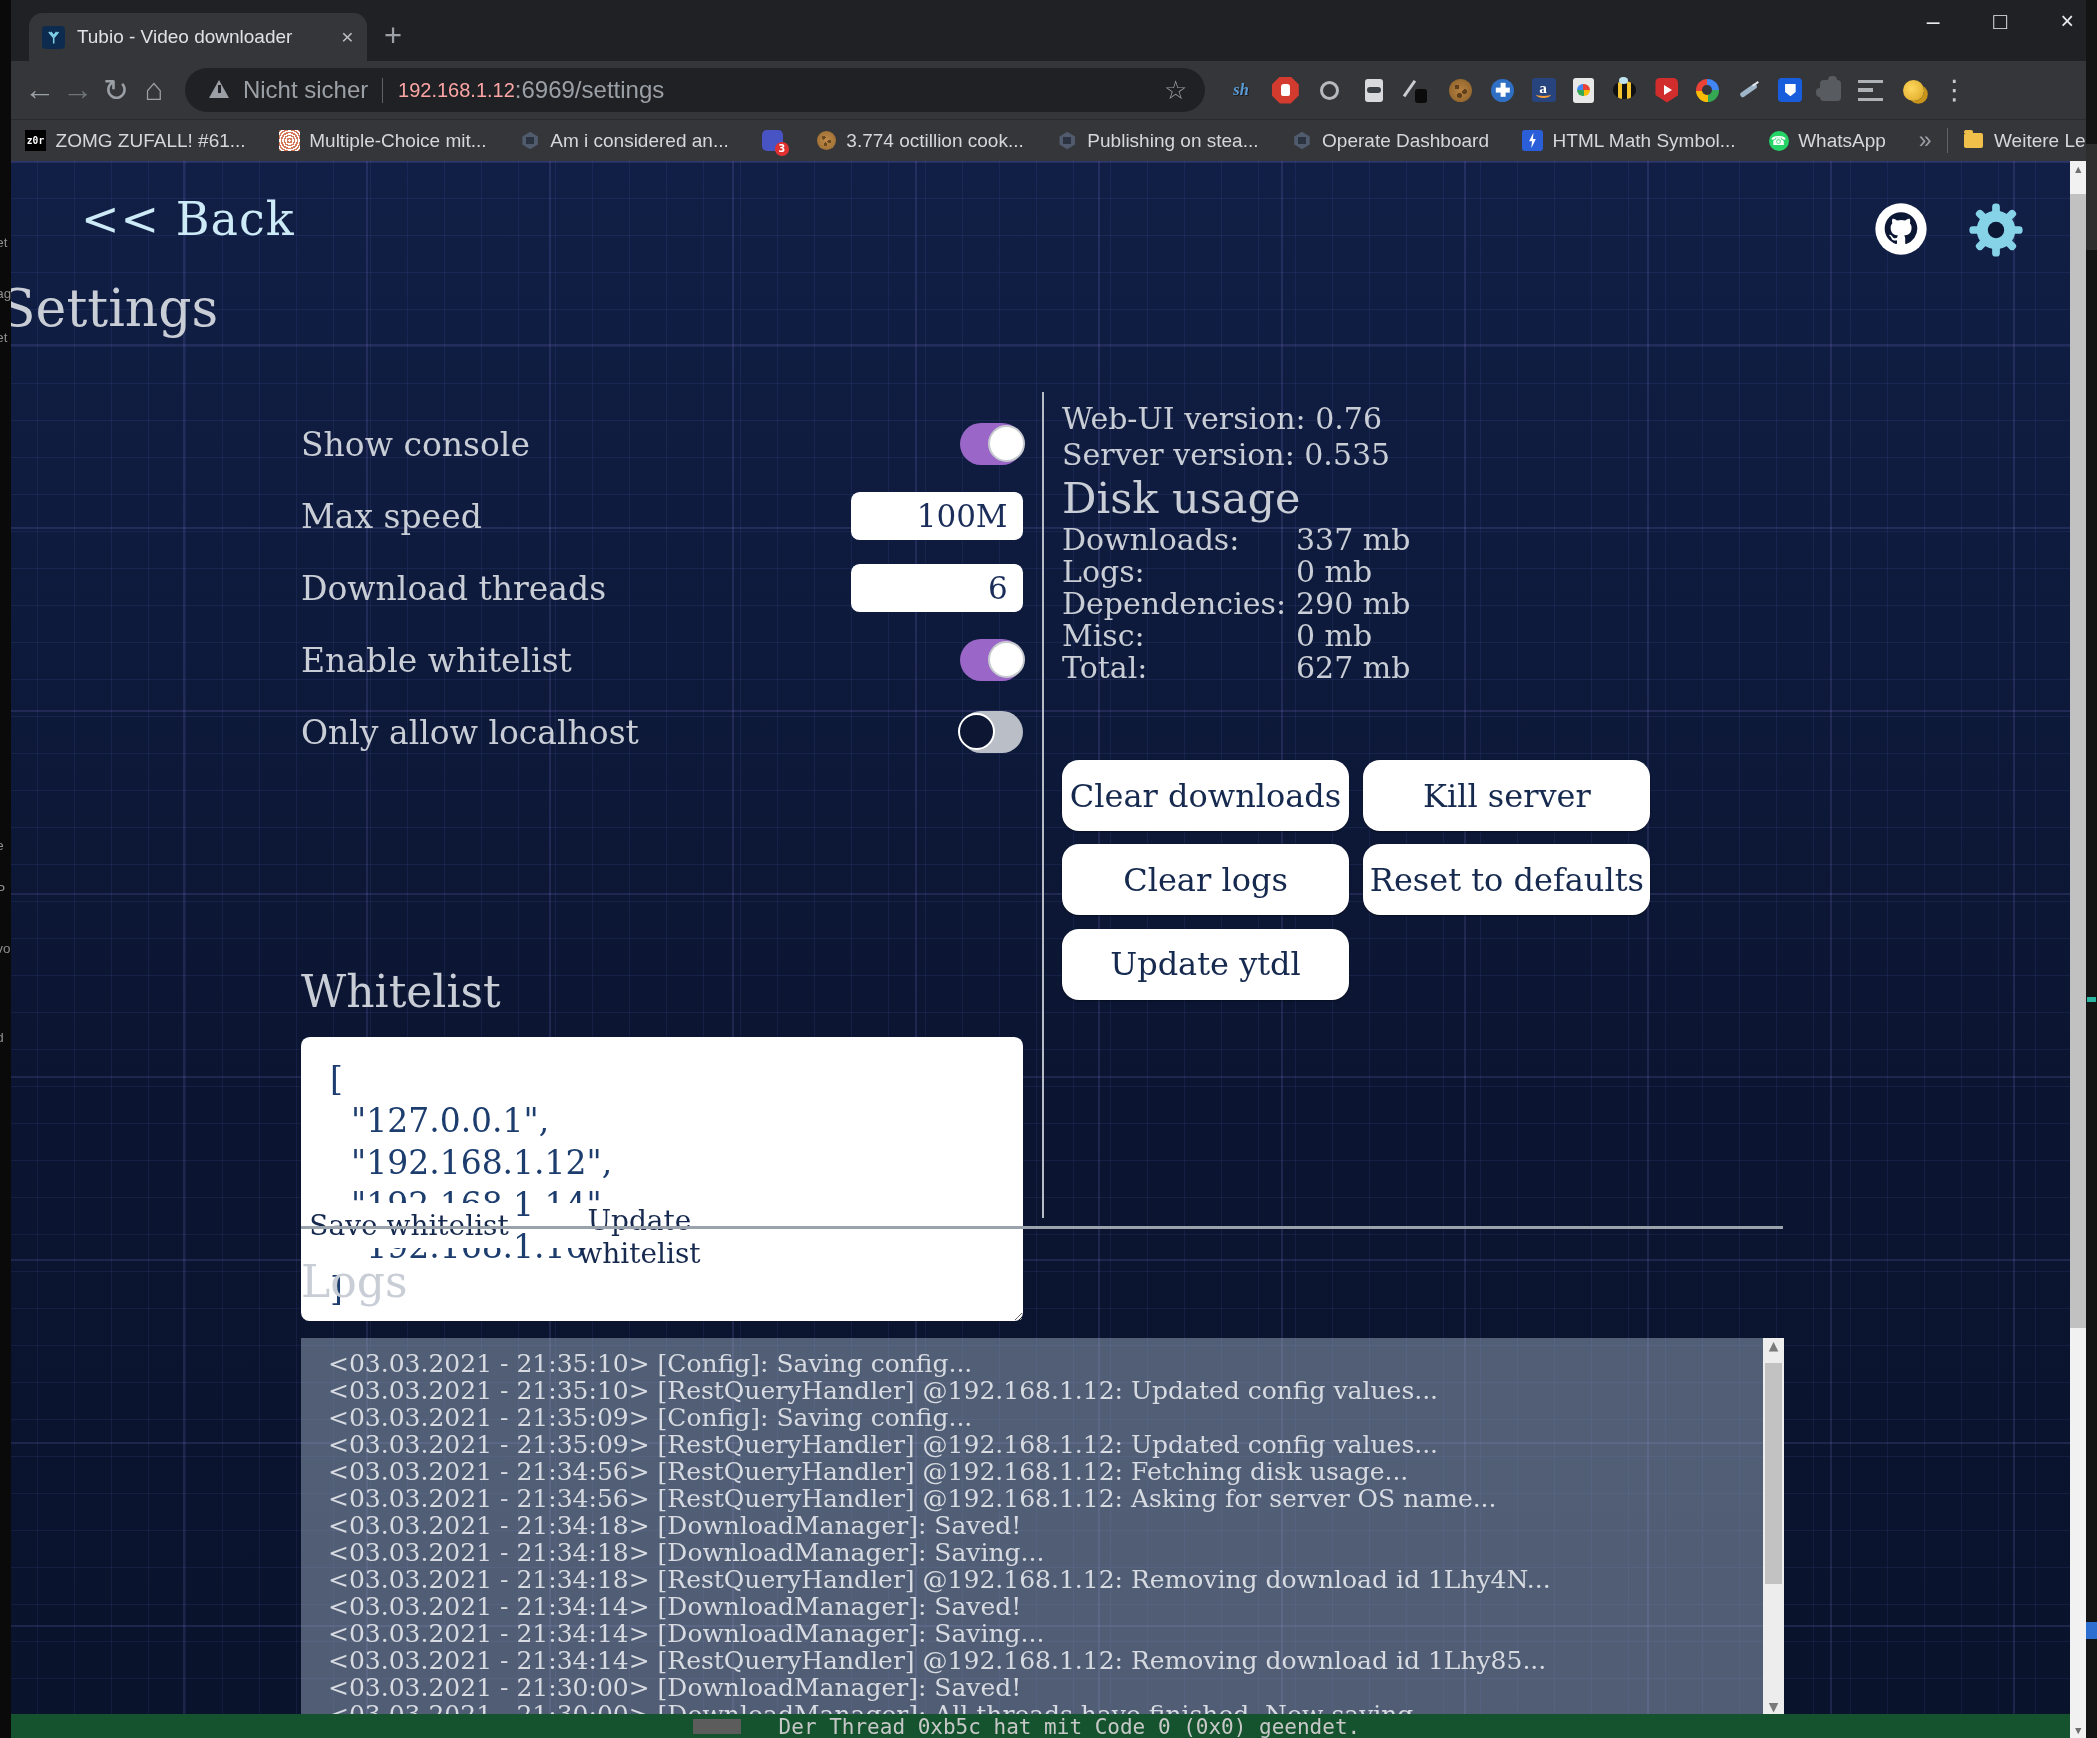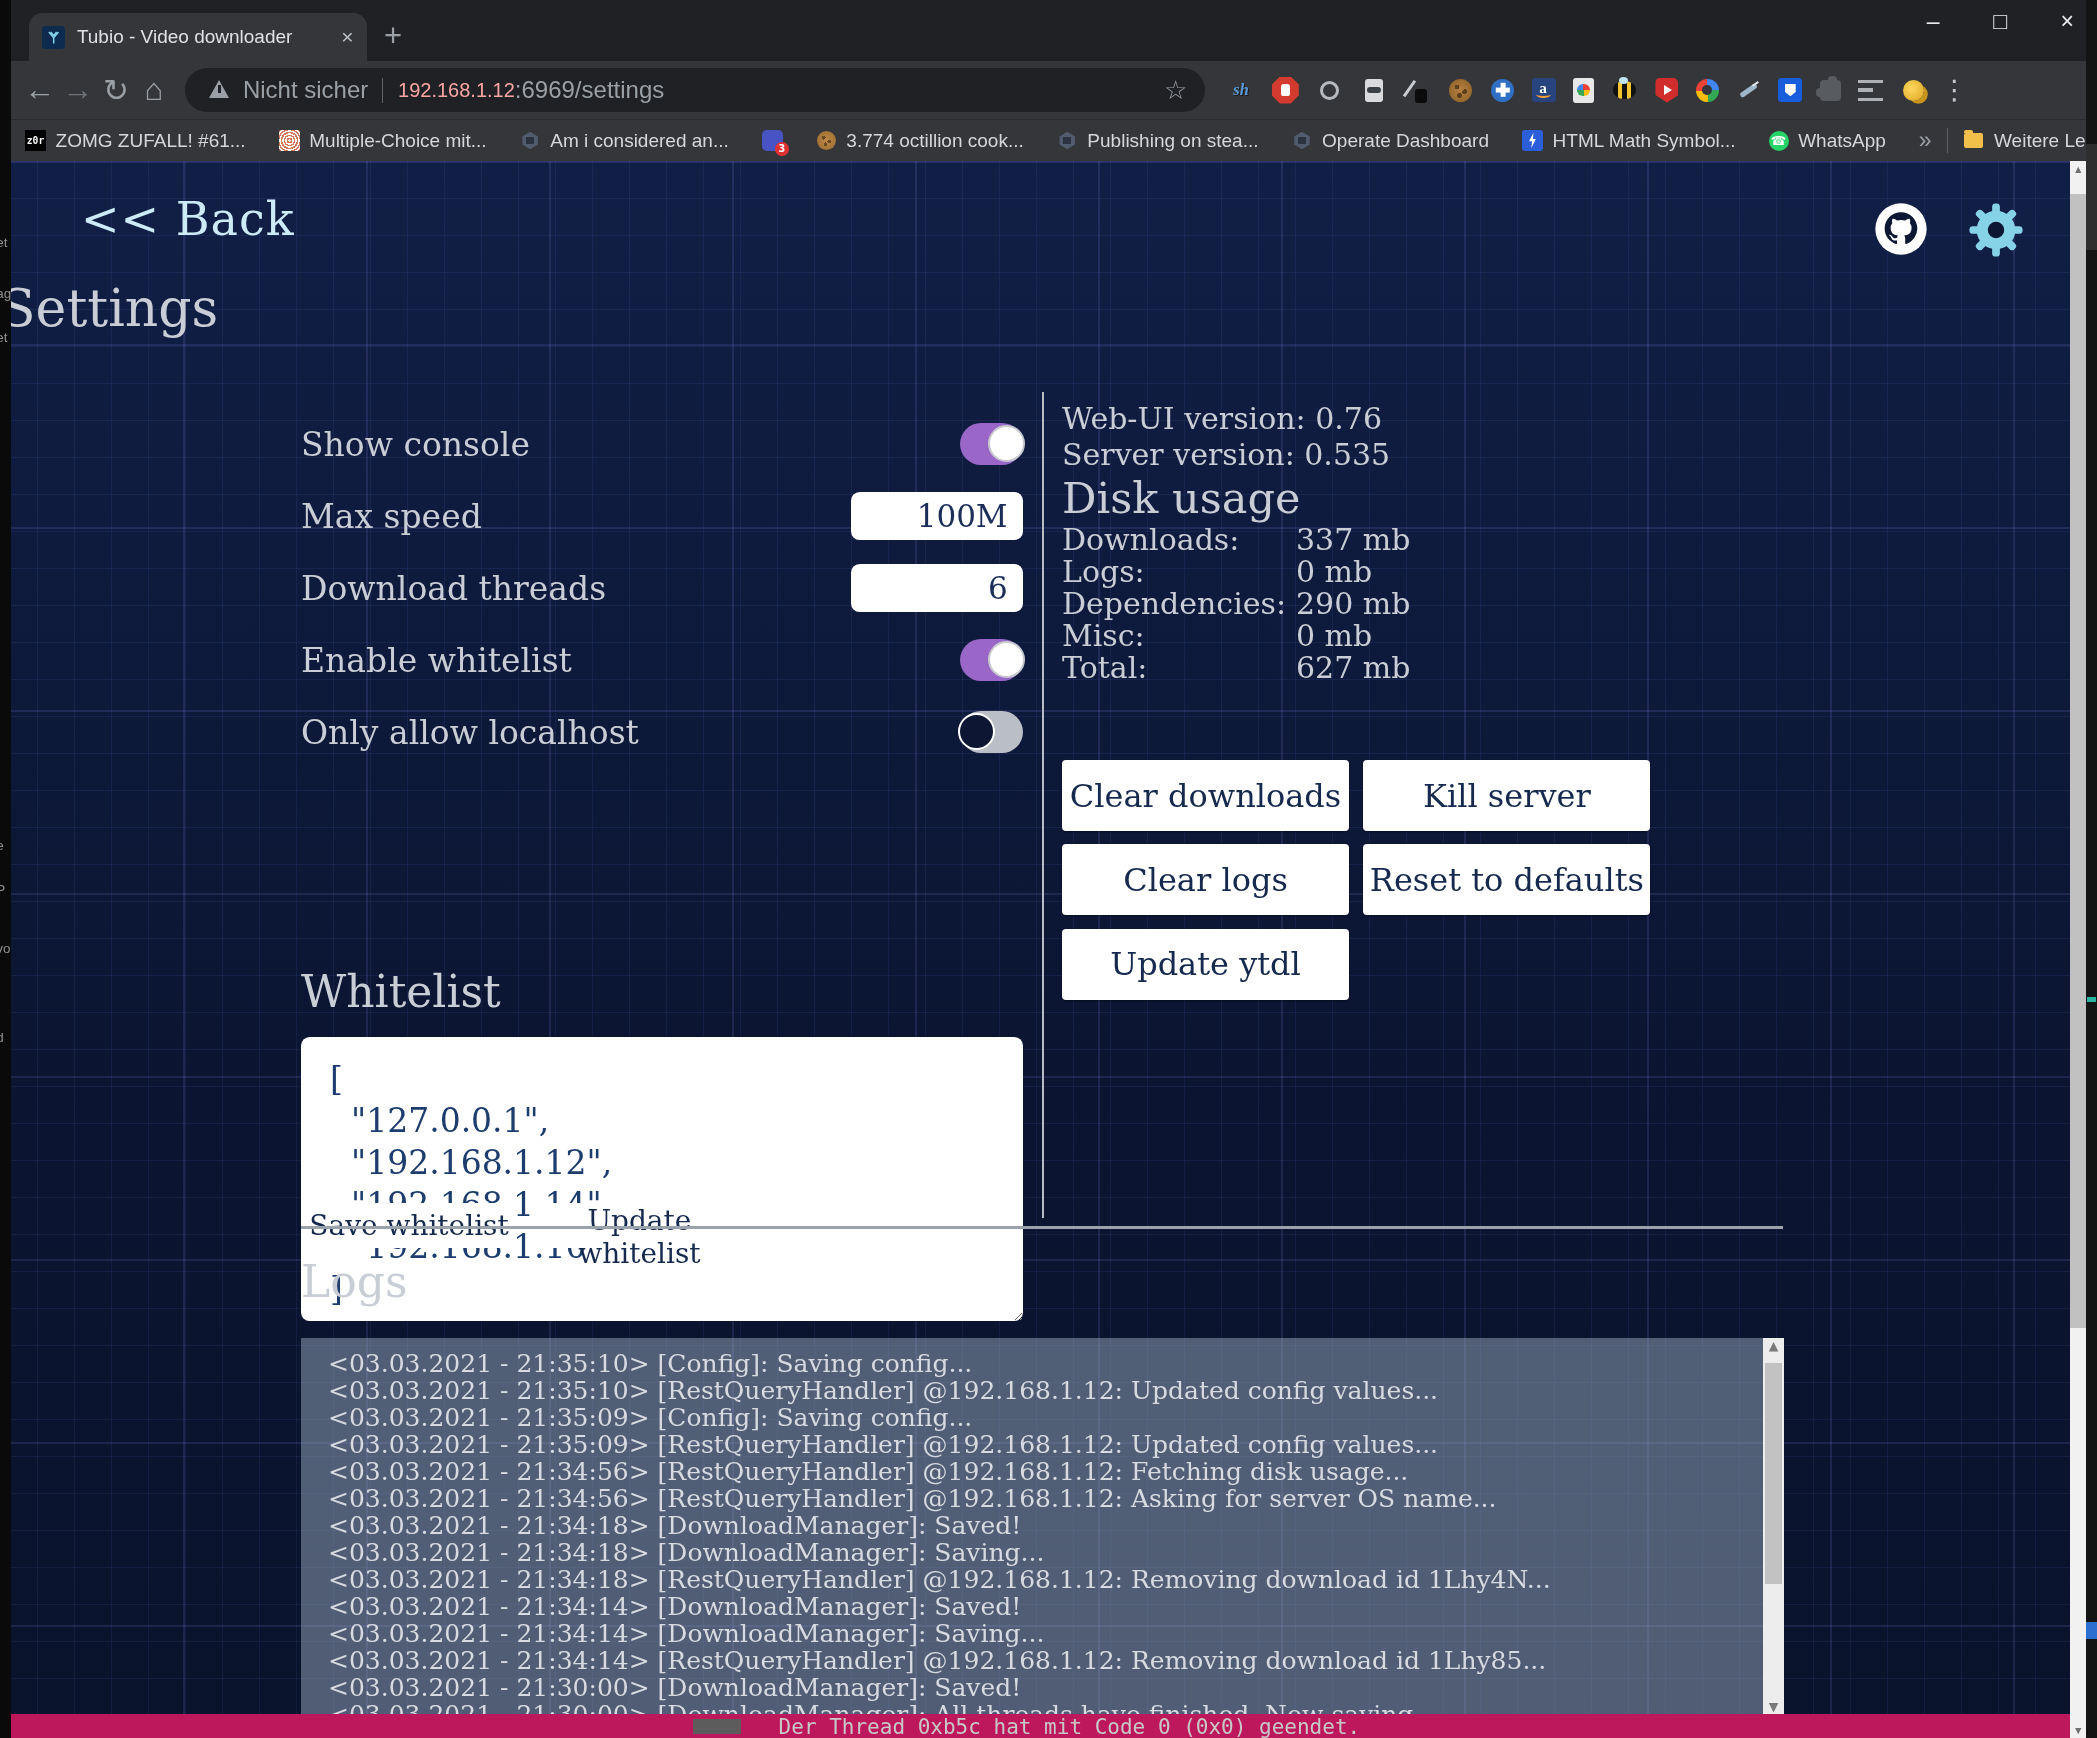--- a/index.html
+++ b/index.html
@@ -152,33 +152,33 @@
   .hdivider{position:absolute;left:301px;top:1065px;width:1482px;height:2.9px;background:#9aa2ab;}
 
   .rightcol{position:absolute;left:1062px;top:240px;width:722px;}
   .ver-line{font-size:30px;line-height:36px;color:#c9ced6;}
   .disk-title{font-size:43px;}
   .disk-table{margin-top:1px;font-size:30px;line-height:32px;}
   .disk-row{display:flex;}
   .disk-row span:first-child{width:234px;}
   .action-grid{position:absolute;left:1062px;top:599px;display:grid;grid-template-columns:287px 287px;
                grid-auto-rows:71px;column-gap:14.4px;row-gap:13.4px;}
-  .action-grid .btn{font-size:32px;border-radius:4px;box-shadow:0 1px 1.9px rgba(0,0,0,.4);}
+  .action-grid .btn{font-size:32px;border-radius:17px;box-shadow:0 1px 1.9px rgba(0,0,0,.4);}
 
   .logs-title{position:absolute;left:301px;top:1095px;font-size:44px;}
   .logs-box{position:absolute;left:301px;top:1177px;width:1483px;height:401px;
             background:rgba(167,184,206,0.45);overflow:hidden;}
   .logs-text{padding:11.5px 17.3px 0 27px;font-size:25px;line-height:27px;color:#d7dbe1;white-space:nowrap;}
   .logs-scroll{position:absolute;right:0;top:0;width:21px;height:100%;background:#ededed;}
   .logs-scroll .up{position:absolute;top:0;left:0;width:100%;text-align:center;font-size:12.5px;color:#7a7a7a;}
   .logs-scroll .down{position:absolute;bottom:25px;left:0;width:100%;text-align:center;font-size:12.5px;color:#7a7a7a;}
   .logs-thumb{position:absolute;left:1.9px;top:25px;width:17.3px;height:221px;background:#c2c2c2;}
 
   
-  .bottom-strip{position:absolute;left:10.6px;top:1714px;width:2061px;height:25px;background:#be185d;z-index:70;
+  .bottom-strip{position:absolute;left:10.6px;top:1714px;width:2061px;height:25px;background:#14532d;z-index:70;
                 display:flex;align-items:center;font-family:"DejaVu Sans Mono","Liberation Mono",monospace;}
   .bottom-strip .grip{width:48px;height:15.4px;background:#5c5c5c;margin-left:682px;flex:none;}
   .bottom-strip .dbg{color:#c8c8c8;font-size:21px;margin-left:38px;white-space:nowrap;}
   .left-sliver{position:absolute;left:0;top:0;width:10.6px;height:1739px;background:#0a0a0a;z-index:90;overflow:hidden;
                color:#8f8f8f;font-size:13.4px;}
   .left-sliver span{position:absolute;left:-3.8px;}
   .right-sliver{position:absolute;right:0;top:0;width:10.6px;height:1739px;background:#141414;z-index:90;overflow:hidden;}
   .right-sliver .blockA{position:absolute;top:144px;left:0;width:10.6px;height:106px;background:#2e2e2e;}
   .right-sliver .markTeal{position:absolute;top:997px;left:1px;width:8.6px;height:4.8px;background:#2bb5a0;}
   .right-sliver .markBlue{position:absolute;top:1622px;left:0;width:10.6px;height:17.3px;background:#2d6fd0;}

